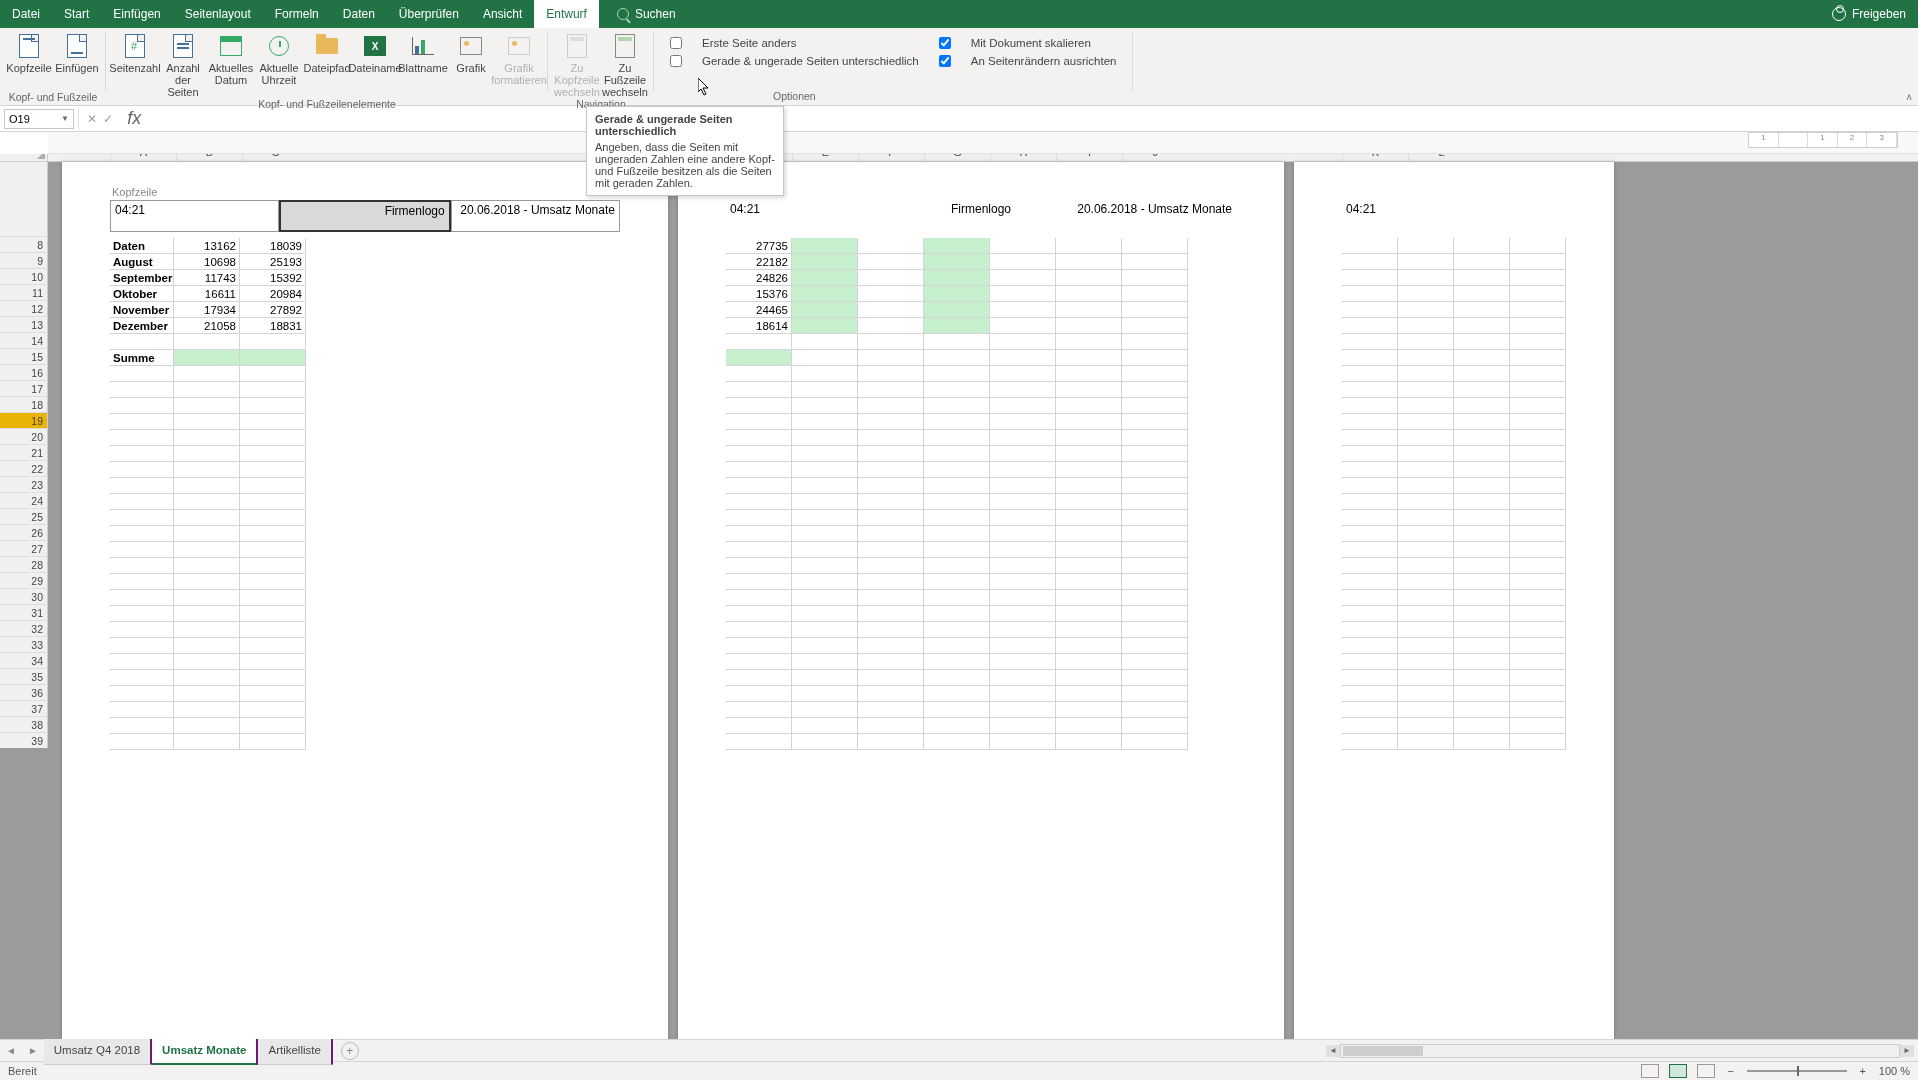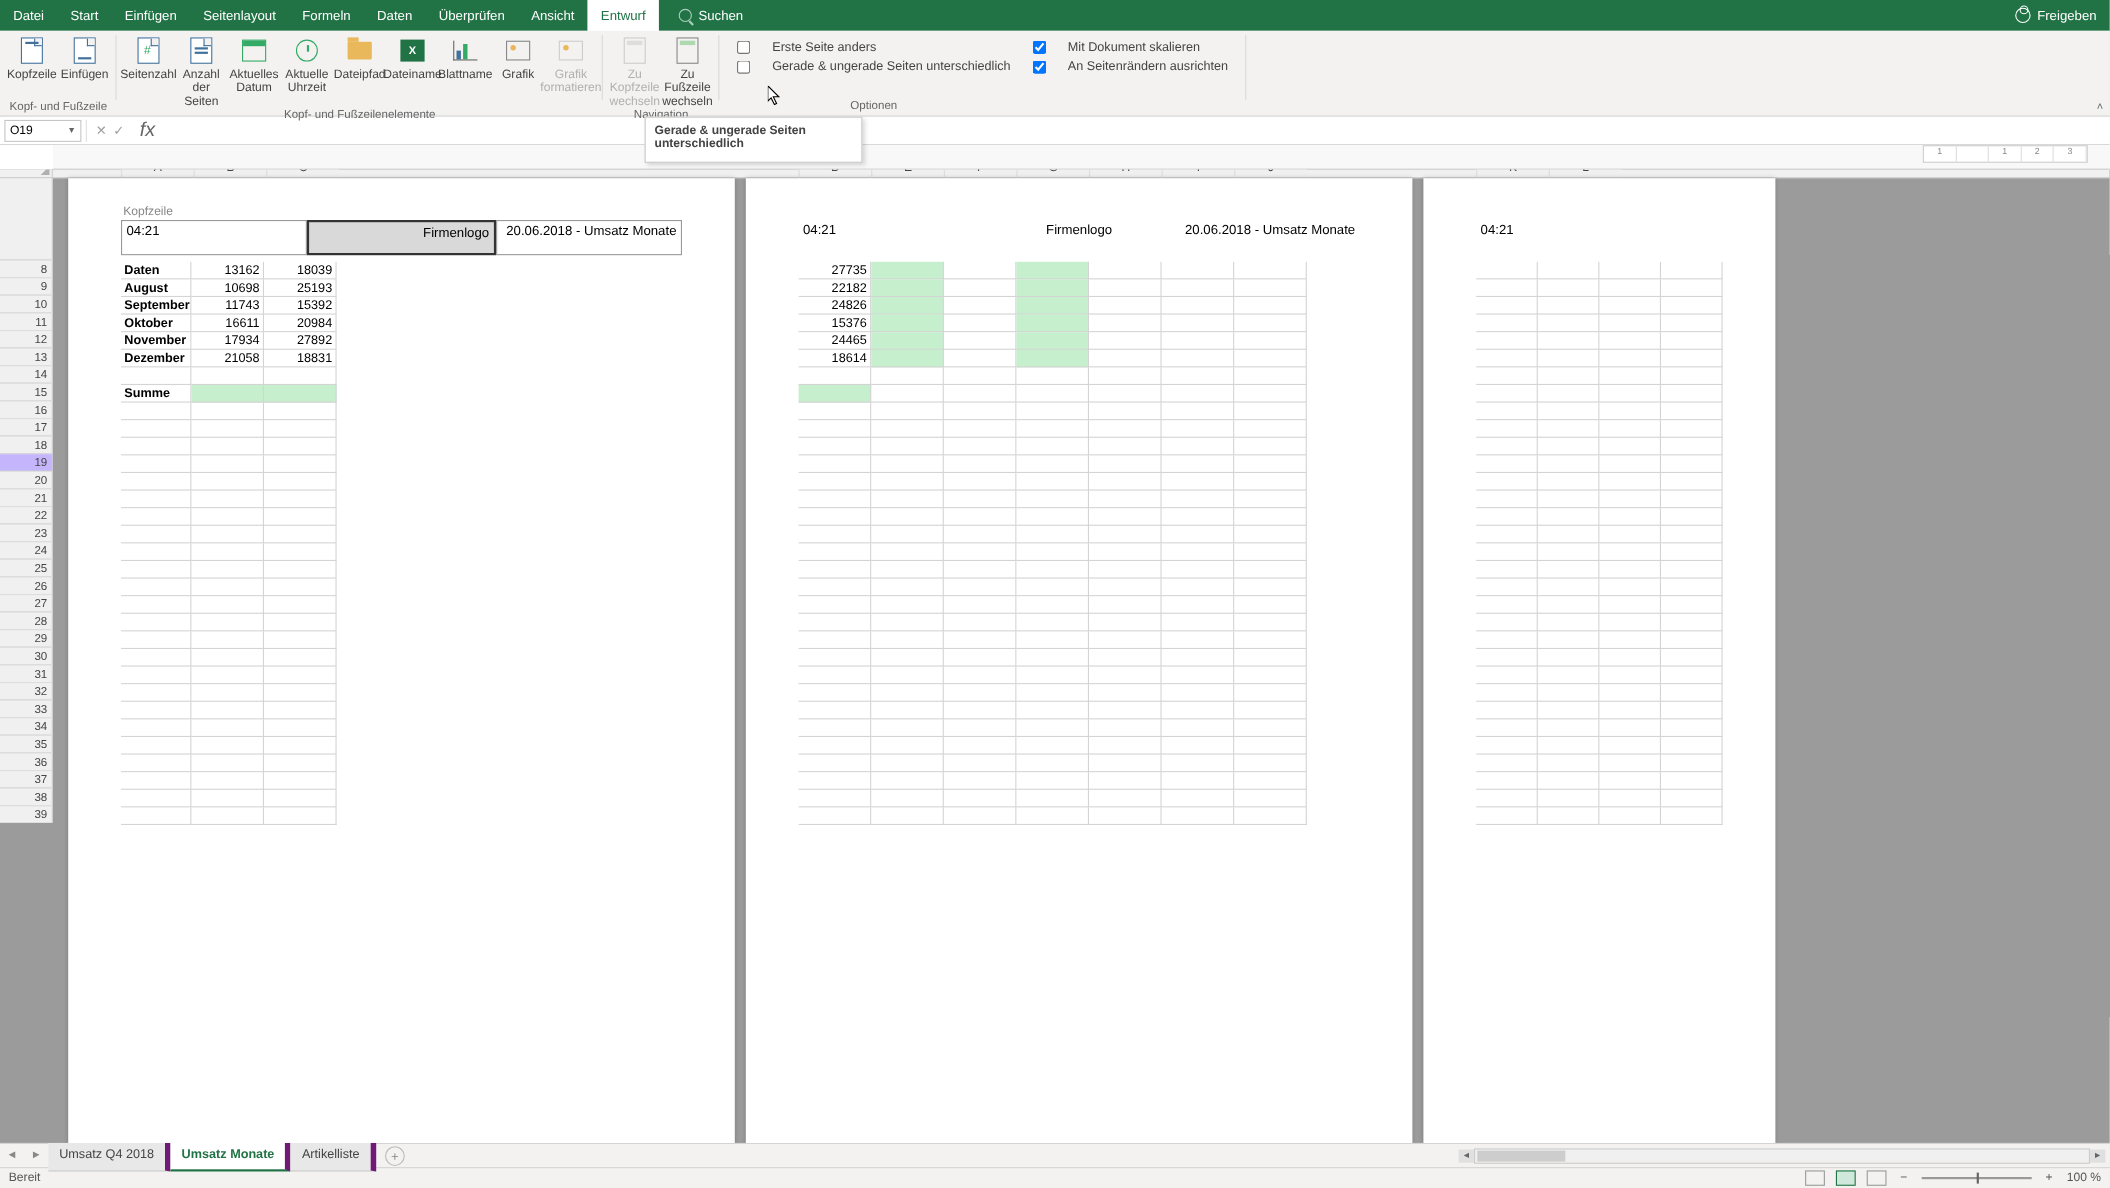--- a/index.html
+++ b/index.html
@@ -57,21 +57,21 @@
 
 .sheet-scroll { flex: 1; overflow: hidden; position: relative; background: #9b9b9b; }
 
 .page { position: absolute; background: #fff; box-shadow: 0 0 4px rgba(0,0,0,0.2); }
 .page1 { left: 62px; top: 8px; width: 606px; height: 878px; }
 .page2 { left: 678px; top: 8px; width: 606px; height: 878px; }
 .page3 { left: 1294px; top: 8px; width: 320px; height: 878px; }
 
 .rowhdr-col { position: absolute; left: 0; top: 8px; width: 48px; }
 .rowhdr { height: 16px; border-top: 1px solid #ddd; border-right: 1px solid #ccc; background: #f0f0f0; font-size: 10.5px; color: #444; text-align: right; padding-right: 4px; line-height: 16px; }
-.rowhdr.sel { background: #c4b5fd; }
+.rowhdr.sel { background: #eab308; }
 .rowhdr-spacer { height: 74px; border-right: 1px solid #ccc; background: #f0f0f0; }
 
 .colhdr { border-left: 1px solid #ddd; border-bottom: 1px solid #ccc; background: #f0f0f0; font-size: 11px; color: #444; text-align: center; line-height: 20px; }
 
 
 .hdr-label { position: absolute; top: 24px; left: 50px; font-size: 11px; color: #888; }
 .hdr-row { position: absolute; top: 38px; left: 48px; right: 48px; height: 32px; display: flex; }
 .hdr-cell { flex: 1; border: 1px solid #999; font-size: 12px; display: flex; align-items: flex-start; padding: 2px 4px; }
 .hdr-cell.mid { justify-content: flex-end; background: #d9d9d9; border: 2px solid #333; }
 .hdr-cell.right { justify-content: flex-end; }
@@ -85,21 +85,21 @@
 .dcell.green { background: #c6efce; }
 
 .cA { width: 64px; }
 .cB { width: 66px; }
 .cC { width: 66px; }
 .cD { width: 66px; }
 
 
 .sheettabs { height: 22px; background: #f3f2f1; border-top: 1px solid #d4d4d4; display: flex; align-items: center; font-size: 11.5px; }
 .navarrow { padding: 0 6px; color: #888; cursor: pointer; font-size: 10px; }
-.stab { padding: 7px 10px; border-right: 5px solid #701a75; background: #e8e8e8; color: #444; cursor: pointer; border-bottom: 1px solid #ccc; }
+.stab { padding: 7px 10px; border-right: 2px solid #701a75; background: #e8e8e8; color: #444; cursor: pointer; border-bottom: 1px solid #ccc; }
 .stab.active { background: #fff; color: #217346; font-weight: bold; border-bottom: 2px solid #217346; }
 .addtab { width: 18px; height: 18px; border: 1px solid #bbb; border-radius: 50%; display: flex; align-items: center; justify-content: center; margin-left: 8px; color: #888; cursor: pointer; font-size: 12px; }
 .hscroll { margin-left: auto; width: 560px; height: 14px; background: #f0f0f0; border: 1px solid #ccc; position: relative; margin-right: 18px; }
 .hscroll .thumb { position: absolute; left: 2px; top: 1px; width: 80px; height: 10px; background: #cdcdcd; }
 .hscroll .arr { position: absolute; top: 0; width: 14px; height: 12px; background: #e0e0e0; text-align: center; font-size: 8px; line-height: 12px; color: #666; }
 .hscroll .arr.l { left: -15px; }
 .hscroll .arr.r { right: -15px; }
 
 
 .status { height: 19px; background: #f3f2f1; border-top: 1px solid #d4d4d4; display: flex; align-items: center; font-size: 11px; color: #555; padding: 0 8px; }
@@ -285,20 +285,21 @@
           <span>An Seitenrändern ausrichten</span>
         </label>
     </div>
   </div>
 
   <span class="ribbon-collapse">˄</span>
 </div>
 
 <div class="tooltip">
   <div class="tt-title">Gerade &amp; ungerade Seiten unterschiedlich</div>
+  <div>Angeben, dass die Seiten mit ungeraden Zahlen eine andere Kopf- und Fußzeile besitzen als die Seiten mit geraden Zahlen.</div>
 </div>
 
 <svg class="cursor-arrow" viewBox="0 0 12 18">
     <path d="M0 0 L0 14 L3 11 L6 17 L8 16 L5 10 L10 10 Z" fill="#fff" stroke="#000" stroke-width="1"></path>
   </svg>
 
 <div class="fbar">
   <div class="namebox">
     <span>O19</span>
     <span class="dd">▼</span>

